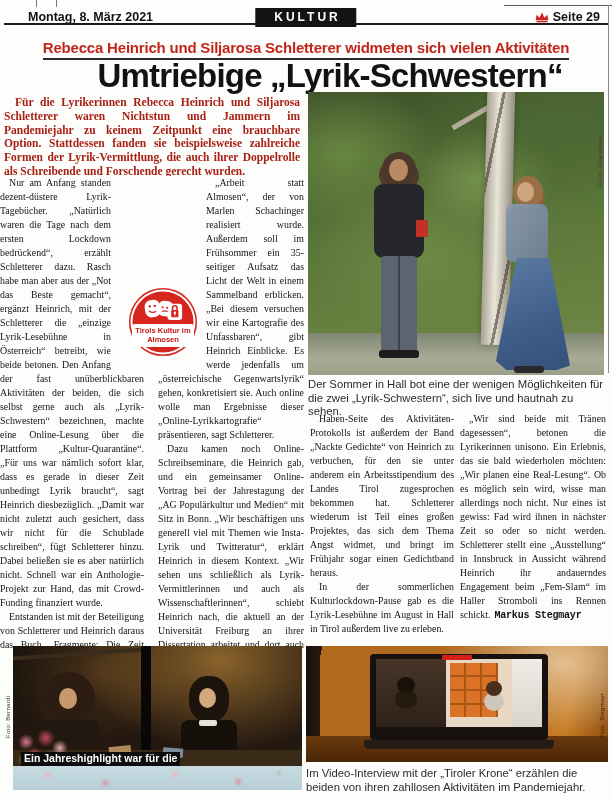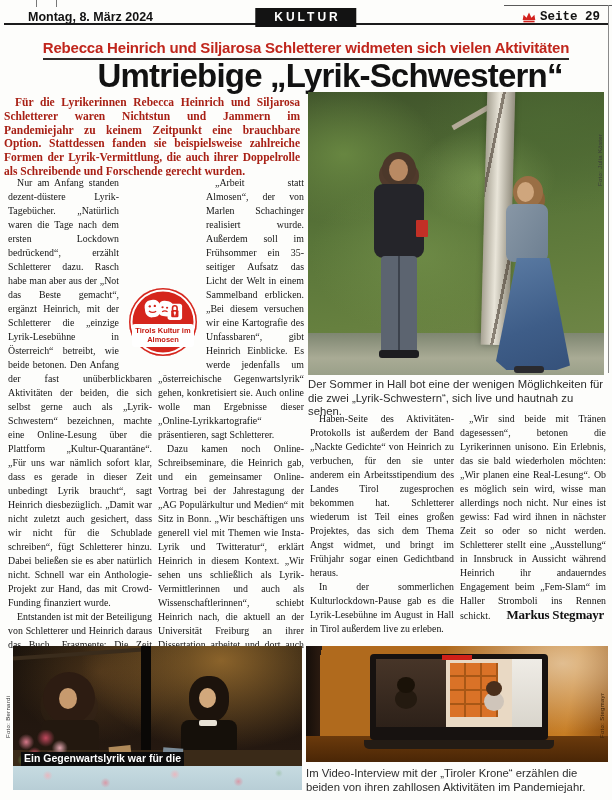--- a/index.html
+++ b/index.html
@@ -11,21 +11,21 @@
   .mark-right{position:absolute;top:5px;right:3px;width:1px;height:368px;background:#8a8a8a;}
   .tick{position:absolute;top:0;width:1px;height:7px;background:#777;}
 
   
   .date{position:absolute;left:28px;top:10px;font-family:"Liberation Sans",sans-serif;
         font-weight:bold;font-size:12.5px;color:#131313;}
   .rule-top{position:absolute;left:4px;right:4px;top:23px;height:2px;background:#1b1b1b;}
   .kultur-box{position:absolute;left:50%;transform:translateX(-50%);top:8px;background:#131313;
         color:#fff;font-family:"Liberation Sans",sans-serif;font-weight:bold;font-size:12px;
         letter-spacing:3px;padding:2px 16px 3px 19px;}
-  .seite{position:absolute;right:12px;top:10px;font-family:Liberation Mono, monospace;
+  .seite{position:absolute;right:12px;top:10px;font-family:Liberation Sans, sans-serif;
         font-weight:bold;font-size:12.5px;color:#131313;display:flex;align-items:center;gap:4px;}
   .crown-icon svg{display:block;}
 
   
   .kicker-wrap{position:absolute;left:0;right:0;top:39px;text-align:center;}
   .kicker{display:inline-block;font-family:"Liberation Sans",sans-serif;font-weight:bold;
         font-size:15px;color:#c0261c;border-bottom:2px solid #2e2a28;padding-bottom:2px;
         letter-spacing:-0.2px;}
   .headline{position:absolute;left:0;right:0;top:57px;text-align:center;
         font-family:"Liberation Sans",sans-serif;font-weight:bold;font-size:33px;
@@ -33,26 +33,26 @@
 
   
   .lead{position:absolute;left:4px;top:96px;width:296px;height:80px;overflow:hidden;
         font-weight:bold;font-size:11.5px;line-height:13.8px;text-align:justify;
         color:#a82015;text-indent:11px;hyphens:auto;}
 
   
   .col{position:absolute;top:176px;width:144px;height:478px;overflow:hidden;
        font-size:9.9px;line-height:14px;text-align:justify;hyphens:auto;color:#141414;}
   .col p.para{margin:0;text-indent:9px;}
-  #col1{left:8px;} #col2{left:158px;width:146px;}
+  #col1{left:0;} #col2{left:158px;width:146px;}
   #col3{left:310px;top:412px;height:240px;}
   #col4{left:460px;top:412px;width:146px;height:242px;}
   .wrap-r{float:right;width:30px;height:72px;margin:110px -2px 4px 5px;}
   .wrap-l{float:left;width:44px;height:74px;margin:110px 6px 4px -2px;}
-  .byline-inline{font-family:Liberation Serif, serif;font-size:13px;margin-left:16px;
+  .byline-inline{font-family:Liberation Mono, monospace;font-size:10px;margin-left:4px;
        color:#111;letter-spacing:-0.2px;}
 
   
   .badge{position:absolute;left:129px;top:288px;width:68px;height:68px;border-radius:50%;
        background:#d5251c;box-shadow:inset 0 0 0 1.5px #d5251c, inset 0 0 0 3.5px #ffffff;
        z-index:5;}
   .badge-icon{position:absolute;left:14px;top:9px;width:40px;height:26px;}
   .badge-band{position:absolute;left:3px;right:3px;top:36px;height:21px;background:#fff;
        border-radius:3px;text-align:center;font-family:"Liberation Sans",sans-serif;
        font-weight:bold;font-size:7.5px;line-height:9px;color:#c4180f;padding-top:2px;}
@@ -168,21 +168,21 @@
 </head>
 <body>
 
 <div id="page">
 
   <div class="mark-top"></div>
   <div class="mark-right"></div>
   <div class="tick" style="left:36px;"></div>
   <div class="tick" style="left:56px;"></div>
 
-  <div class="date">Montag, 8. März 2024</div>
+  <div class="date">Montag, 8. März 2021</div>
   <div class="rule-top"></div>
   <div class="kultur-box">KULTUR</div>
   <div class="seite">
     <span class="crown-icon">
       <svg width="14" height="11" viewBox="0 0 20 15">
           <path d="M1 11 L2.3 3.5 L6.5 8 L10 0.5 L13.5 8 L17.7 3.5 L19 11 Z" fill="#d2231f"></path>
           <rect x="2" y="12" width="16" height="2.4" fill="#d2231f"></rect>
         </svg>
     </span>
     <span>Seite 29</span>
@@ -267,21 +267,21 @@
     <div class="abs rp-hairR"></div>
     <div class="abs rp-faceR"></div>
     <div class="abs rp-bodyR"></div>
     <div class="abs rp-collar"></div>
     <div class="abs rp-table"></div>
     <div class="abs rp-bookA"></div>
     <div class="abs rp-bookB"></div>
     <div class="abs rp-flowers"></div>
     <div class="abs rp-cloth"></div>
     <div class="rp-caption">
-      <span>Ein Gegenwartslyrik war für die</span><br>
+      <span>Ein Jahreshighlight war für die</span><br>
     </div>
   </div>
   <div class="credit" id="credit-reading">Foto: Bernardi</div>
 
   <div class="photo" id="photo-video">
     <div class="abs vp-edge"></div>
     <div class="abs vp-desk"></div>
     <div class="abs vp-laptop"></div>
     <div class="vp-screen">
       <div class="vp-tile-dark">

